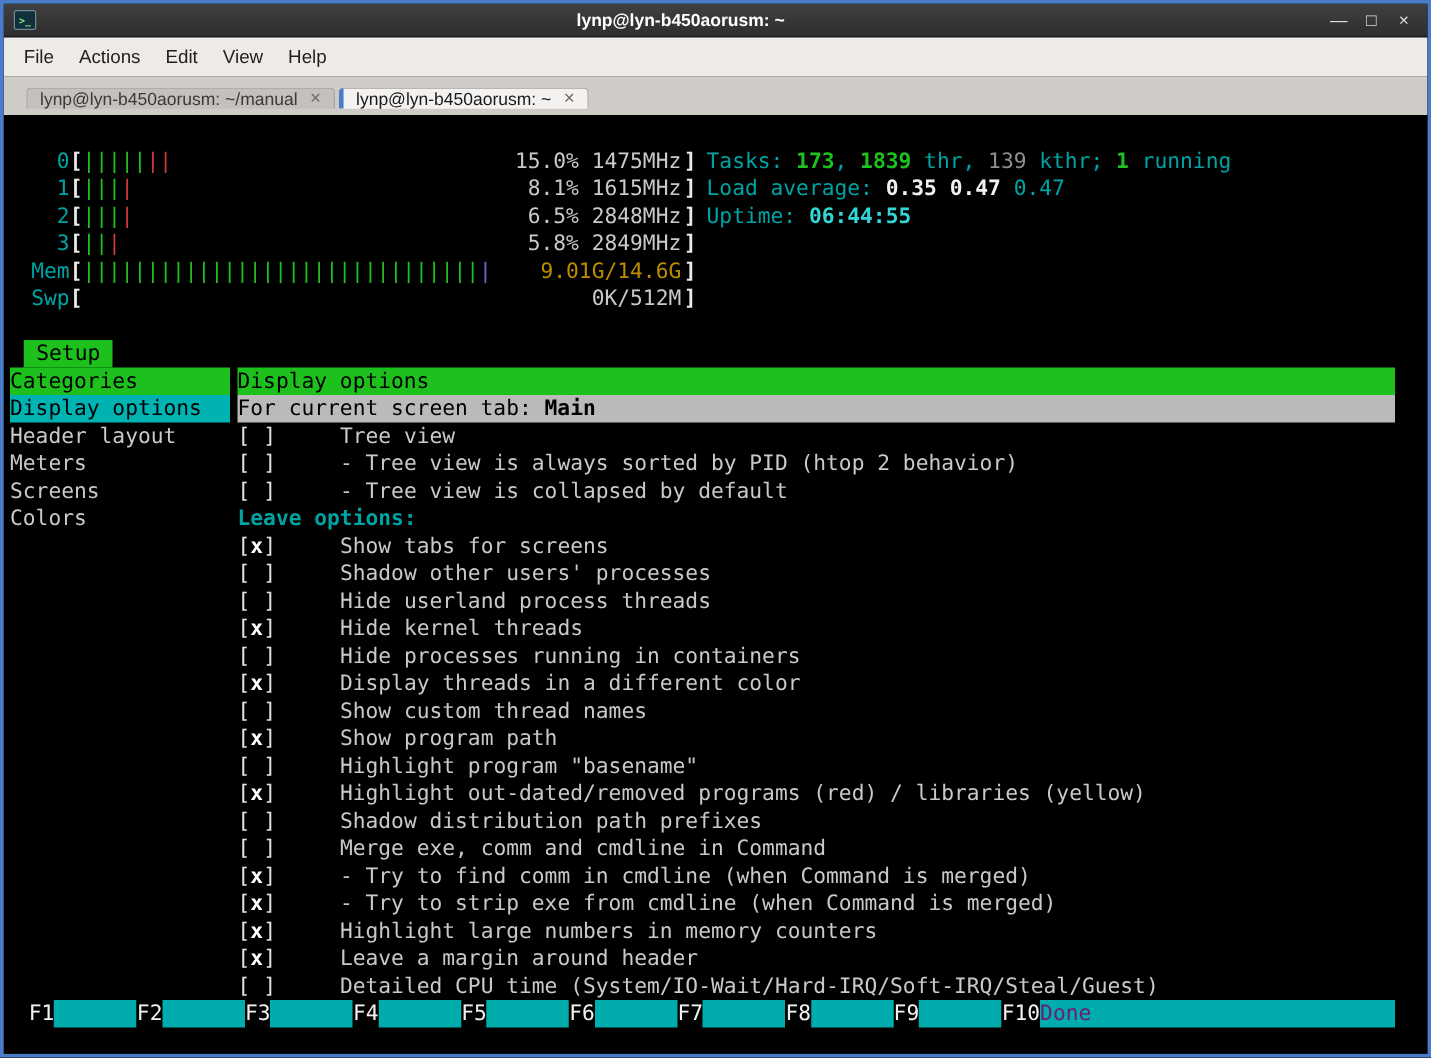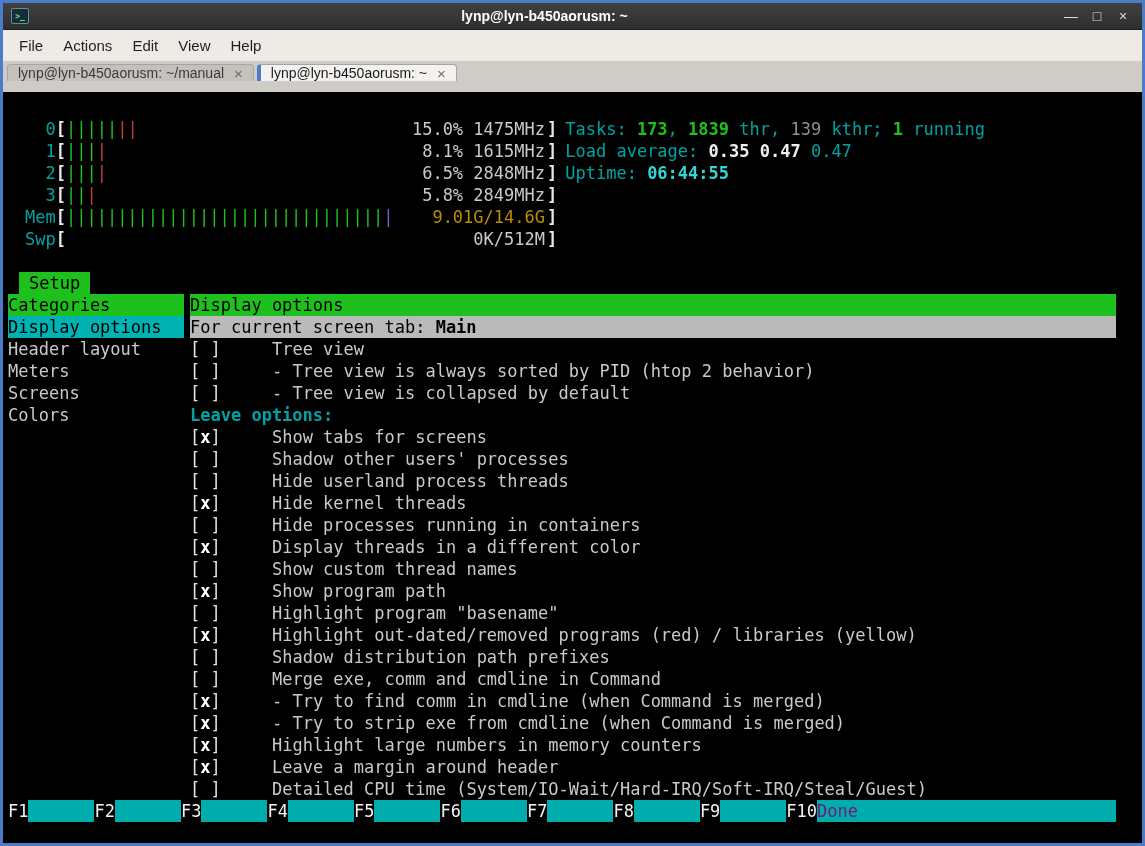--- a/index.html
+++ b/index.html
@@ -19,21 +19,21 @@
           overflow:hidden;white-space:nowrap}
   .winbtns{display:flex;gap:4px;flex:none}
   .wbtn{width:22px;text-align:center;color:#dddddd;font-size:14px;line-height:22px;cursor:default}
 
   
   .menubar{height:31px;flex:none;background:#eeebe7;display:flex;align-items:center;
            padding:0 6px;font-size:15px;color:#211f1d}
   .mi{padding:5px 10px;border-radius:2px}
 
   
-  .tabbar{height:31px;flex:none;background:#cfcbc7;display:flex;align-items:flex-start;gap:3px;padding:3px 4px 0}
+  .tabbar{height:31px;flex:none;background:#cfcbc7;display:flex;align-items:center;gap:3px;padding:3px 18px 0}
   .tab{display:flex;align-items:center;gap:10px;padding:0 10px;font-size:14px;background:#c4c0bc;
        color:#3c3a38;border:1px solid #a8a4a0;border-bottom:none;border-radius:4px 4px 0 0;white-space:nowrap}
   .tab.active{background:#f4f2f0;color:#1a1a1a;border-left:4px solid var(--accent,#4a7cc7)}
   .tab-close{color:#6f6b67;font-size:15px;line-height:1}
 
   
   .terminal{position:relative;flex:1;background:#000;color:var(--fg,#c9c9c9);
             font-family:"DejaVu Sans Mono","Liberation Mono",monospace;font-size:17px;line-height:22px;overflow:hidden}
 
   #hdr{position:absolute;top:26px;left:5px;right:26px;display:flex;align-items:flex-start}
@@ -56,21 +56,21 @@
   .prow{height:22px;white-space:pre;overflow:hidden}
   .row-green{background:var(--green,#1dc01d);color:#000}
   .row-cyansel{background:var(--cyan-sel,#00b3b3);color:#000}
   .row-silver{background:var(--silver,#bababa);color:#000}
   .ctx-val{font-weight:bold}
   .section{color:var(--cyan,#00a3a3);font-weight:bold}
   .cbx{color:#e2e2e2}
   .cbx b{color:#ffffff}
   .olabel{color:var(--fg,#c9c9c9)}
 
-  #fnbar{position:absolute;top:708px;left:5px;right:26px;height:22px;display:flex}
+  #fnbar{position:absolute;top:708px;left:20px;right:26px;height:22px;display:flex}
   .fk{display:flex;flex:none}
   .fk.last{flex:1}
   .fkkey{color:#f2f2f2}
   .fklab{background:var(--fn-cyan,#00acac);color:#701a75;width:66px;overflow:hidden;white-space:pre}
   .fk.last .fklab{width:auto;flex:1}
 
   
   .c-cyan{color:var(--cyan,#00a3a3)}
   .c-cyanbb{color:var(--cyan-bright,#33d6d6);font-weight:bold}
   .c-greenb{color:var(--green,#1dc01d);font-weight:bold}

